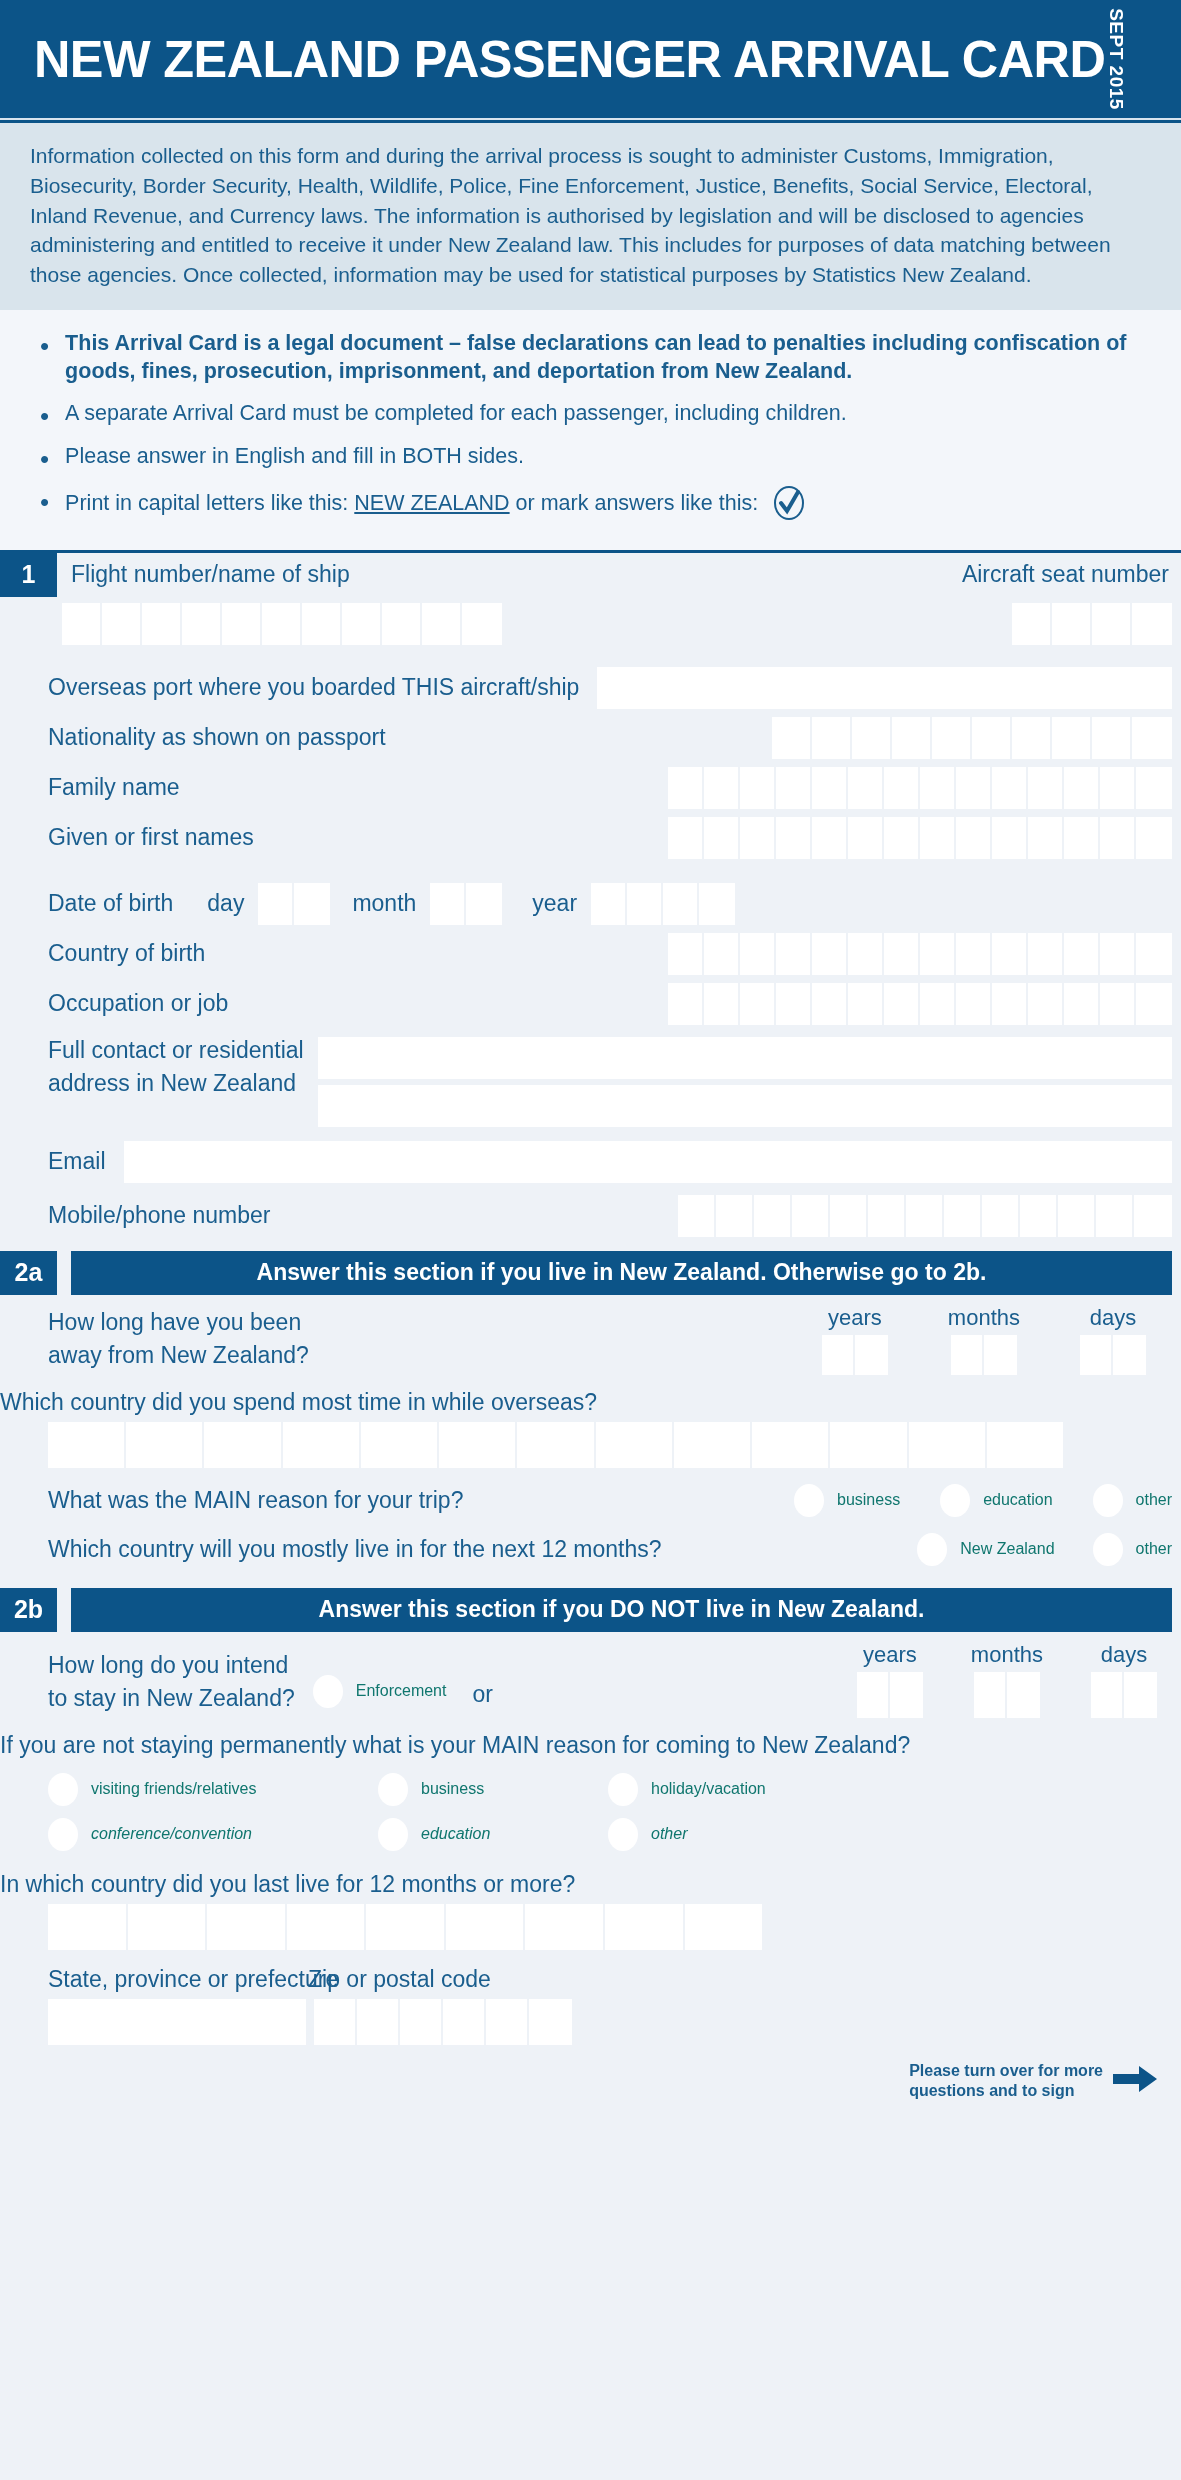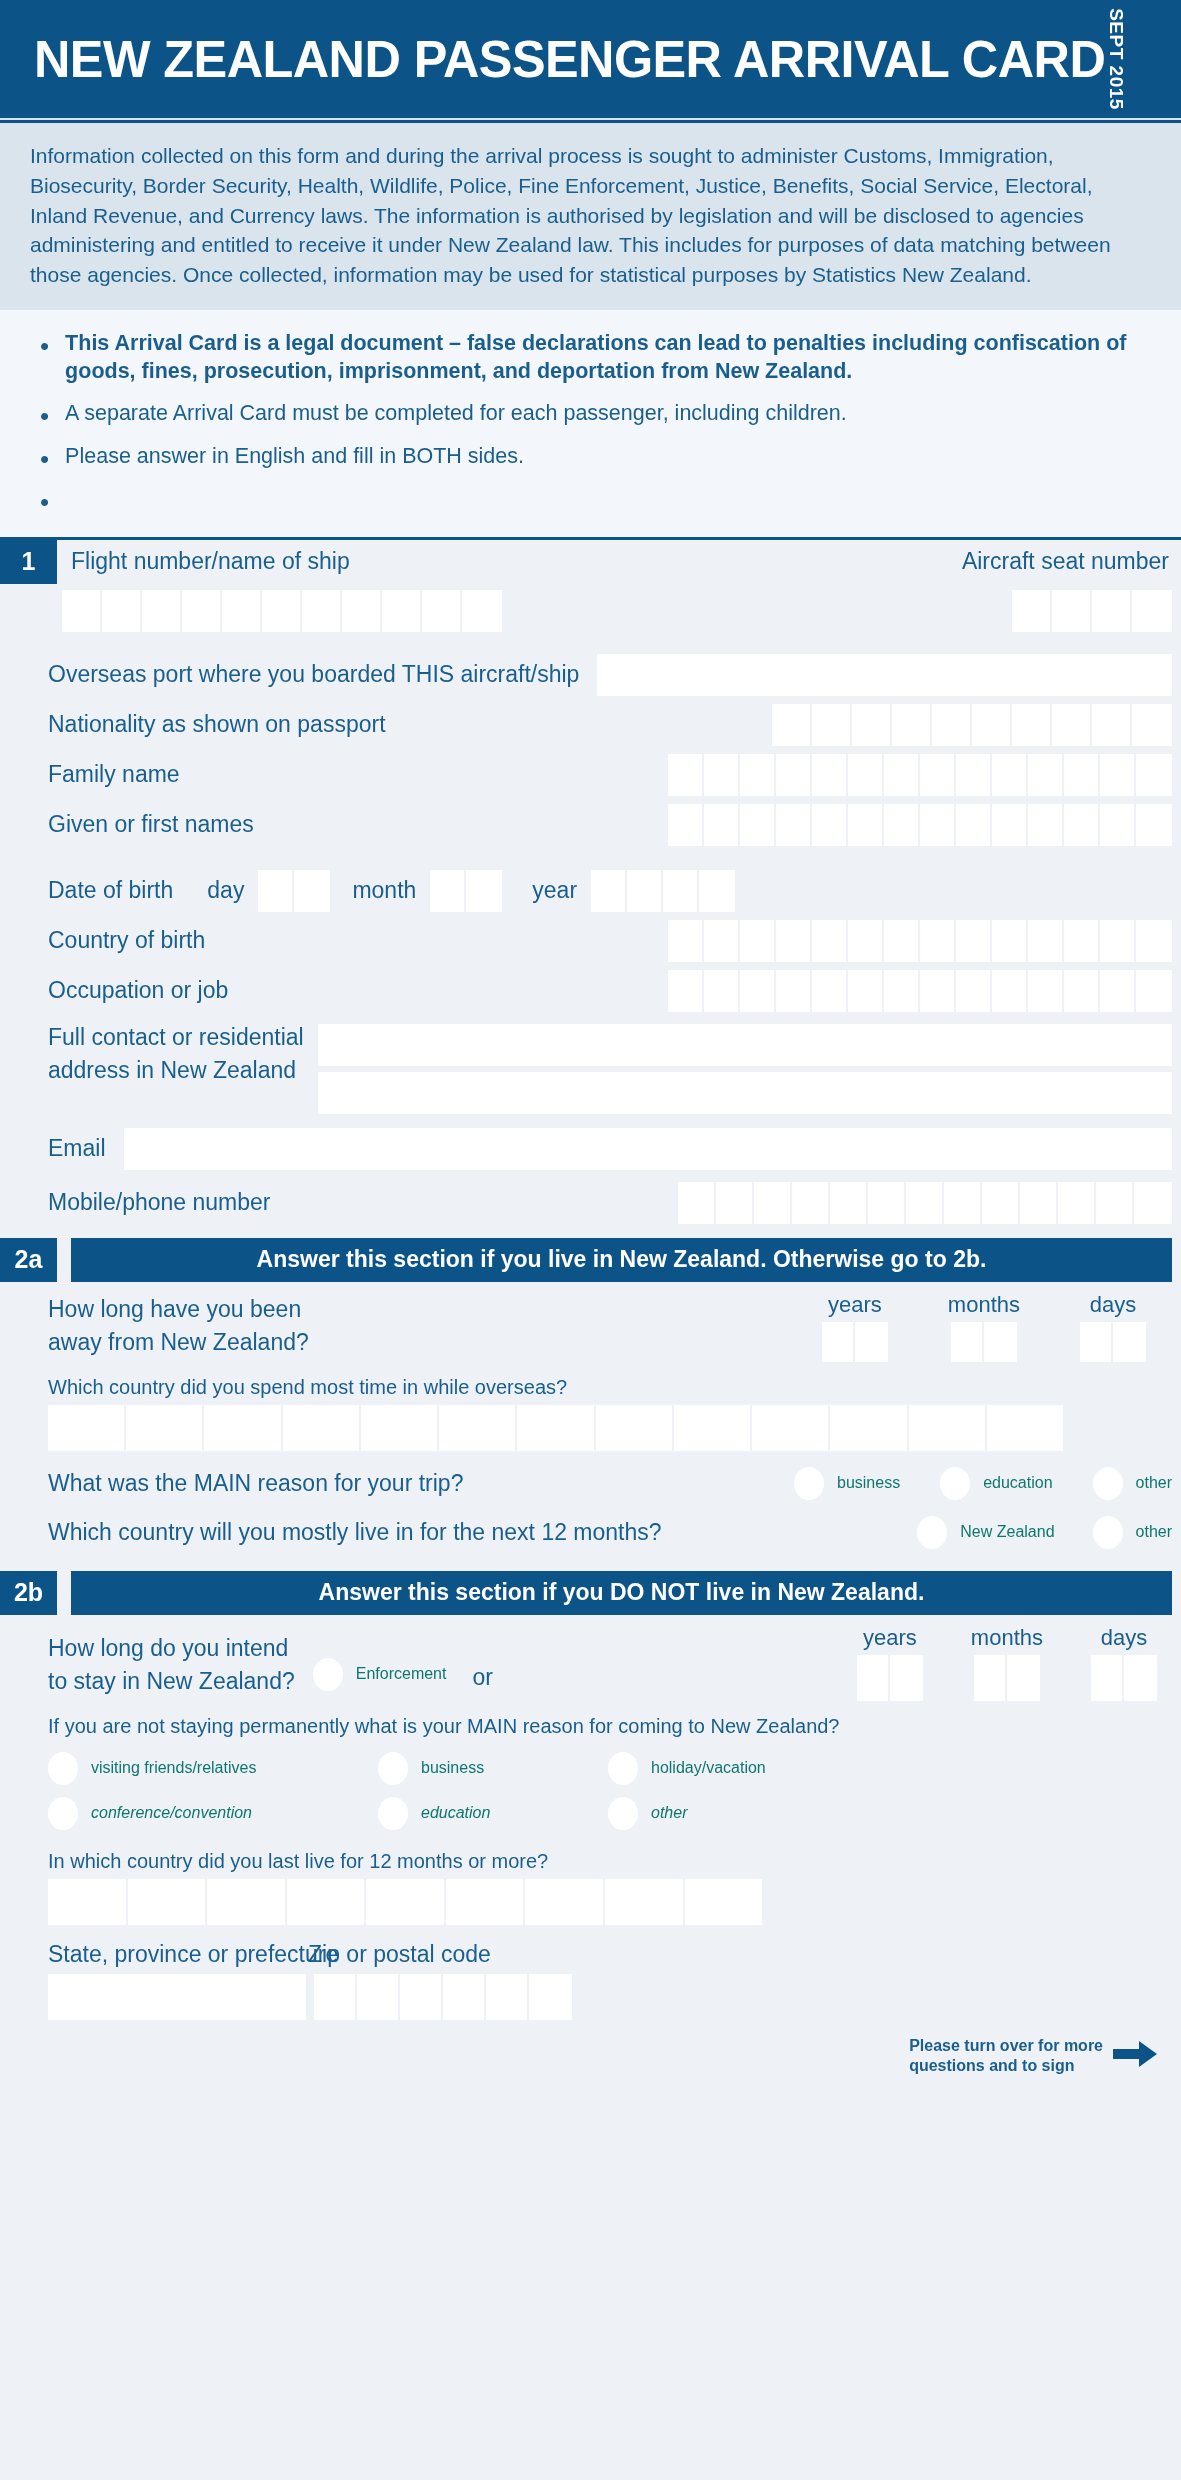--- a/index.html
+++ b/index.html
@@ -205,22 +205,21 @@
   .unit-col {
     display: flex;
     flex-direction: column;
     align-items: center;
     flex: 0 0 auto;
   }
   .unit-col .boxes { margin-top: 4px; }
 
   .q-text {
     color: #1a5e8e;
-    font-size: 20px;
-    padding-left: 48px;
+    font-size: 23px;
     margin-top: 14px;
   }
   .boxrow-full {
     display: flex;
     padding-left: 48px;
     margin-top: 6px;
   }
 
   .turnover {
     display: flex;
@@ -263,20 +262,31 @@
     <div class="bullet-row">
       <span class="bullet-dot">•</span>
       <span class="bullet-text">A separate Arrival Card must be completed for each passenger, including children.</span>
     </div>
     <div class="bullet-row">
       <span class="bullet-dot">•</span>
       <span class="bullet-text">Please answer in English and fill in BOTH sides.</span>
     </div>
     <div class="bullet-row">
       <span class="bullet-dot">•</span>
+      <span class="bullet-text">
+        <span>Print in capital letters like this:</span>
+        <span class="ul-text">NEW ZEALAND</span>
+        <span>or mark answers like this:</span>
+        <span class="tick-box">
+          <svg width="34" height="34" viewBox="0 0 34 34">
+            <ellipse cx="17" cy="17" rx="14" ry="16" fill="none" stroke="#1a5e8e" stroke-width="2"></ellipse>
+            <path d="M9 17 L15 25 L26 6" fill="none" stroke="#1a5e8e" stroke-width="4" stroke-linecap="round"></path>
+          </svg>
+        </span>
+      </span>
     </div>
   </div>
 
   <div class="sec-bar sec1-head">
     <div class="sec-num">1</div>
     <div class="sec1-labels">
       <span class="row-label">Flight number/name of ship</span>
       <span class="row-label">Aircraft seat number</span>
     </div>
   </div>

